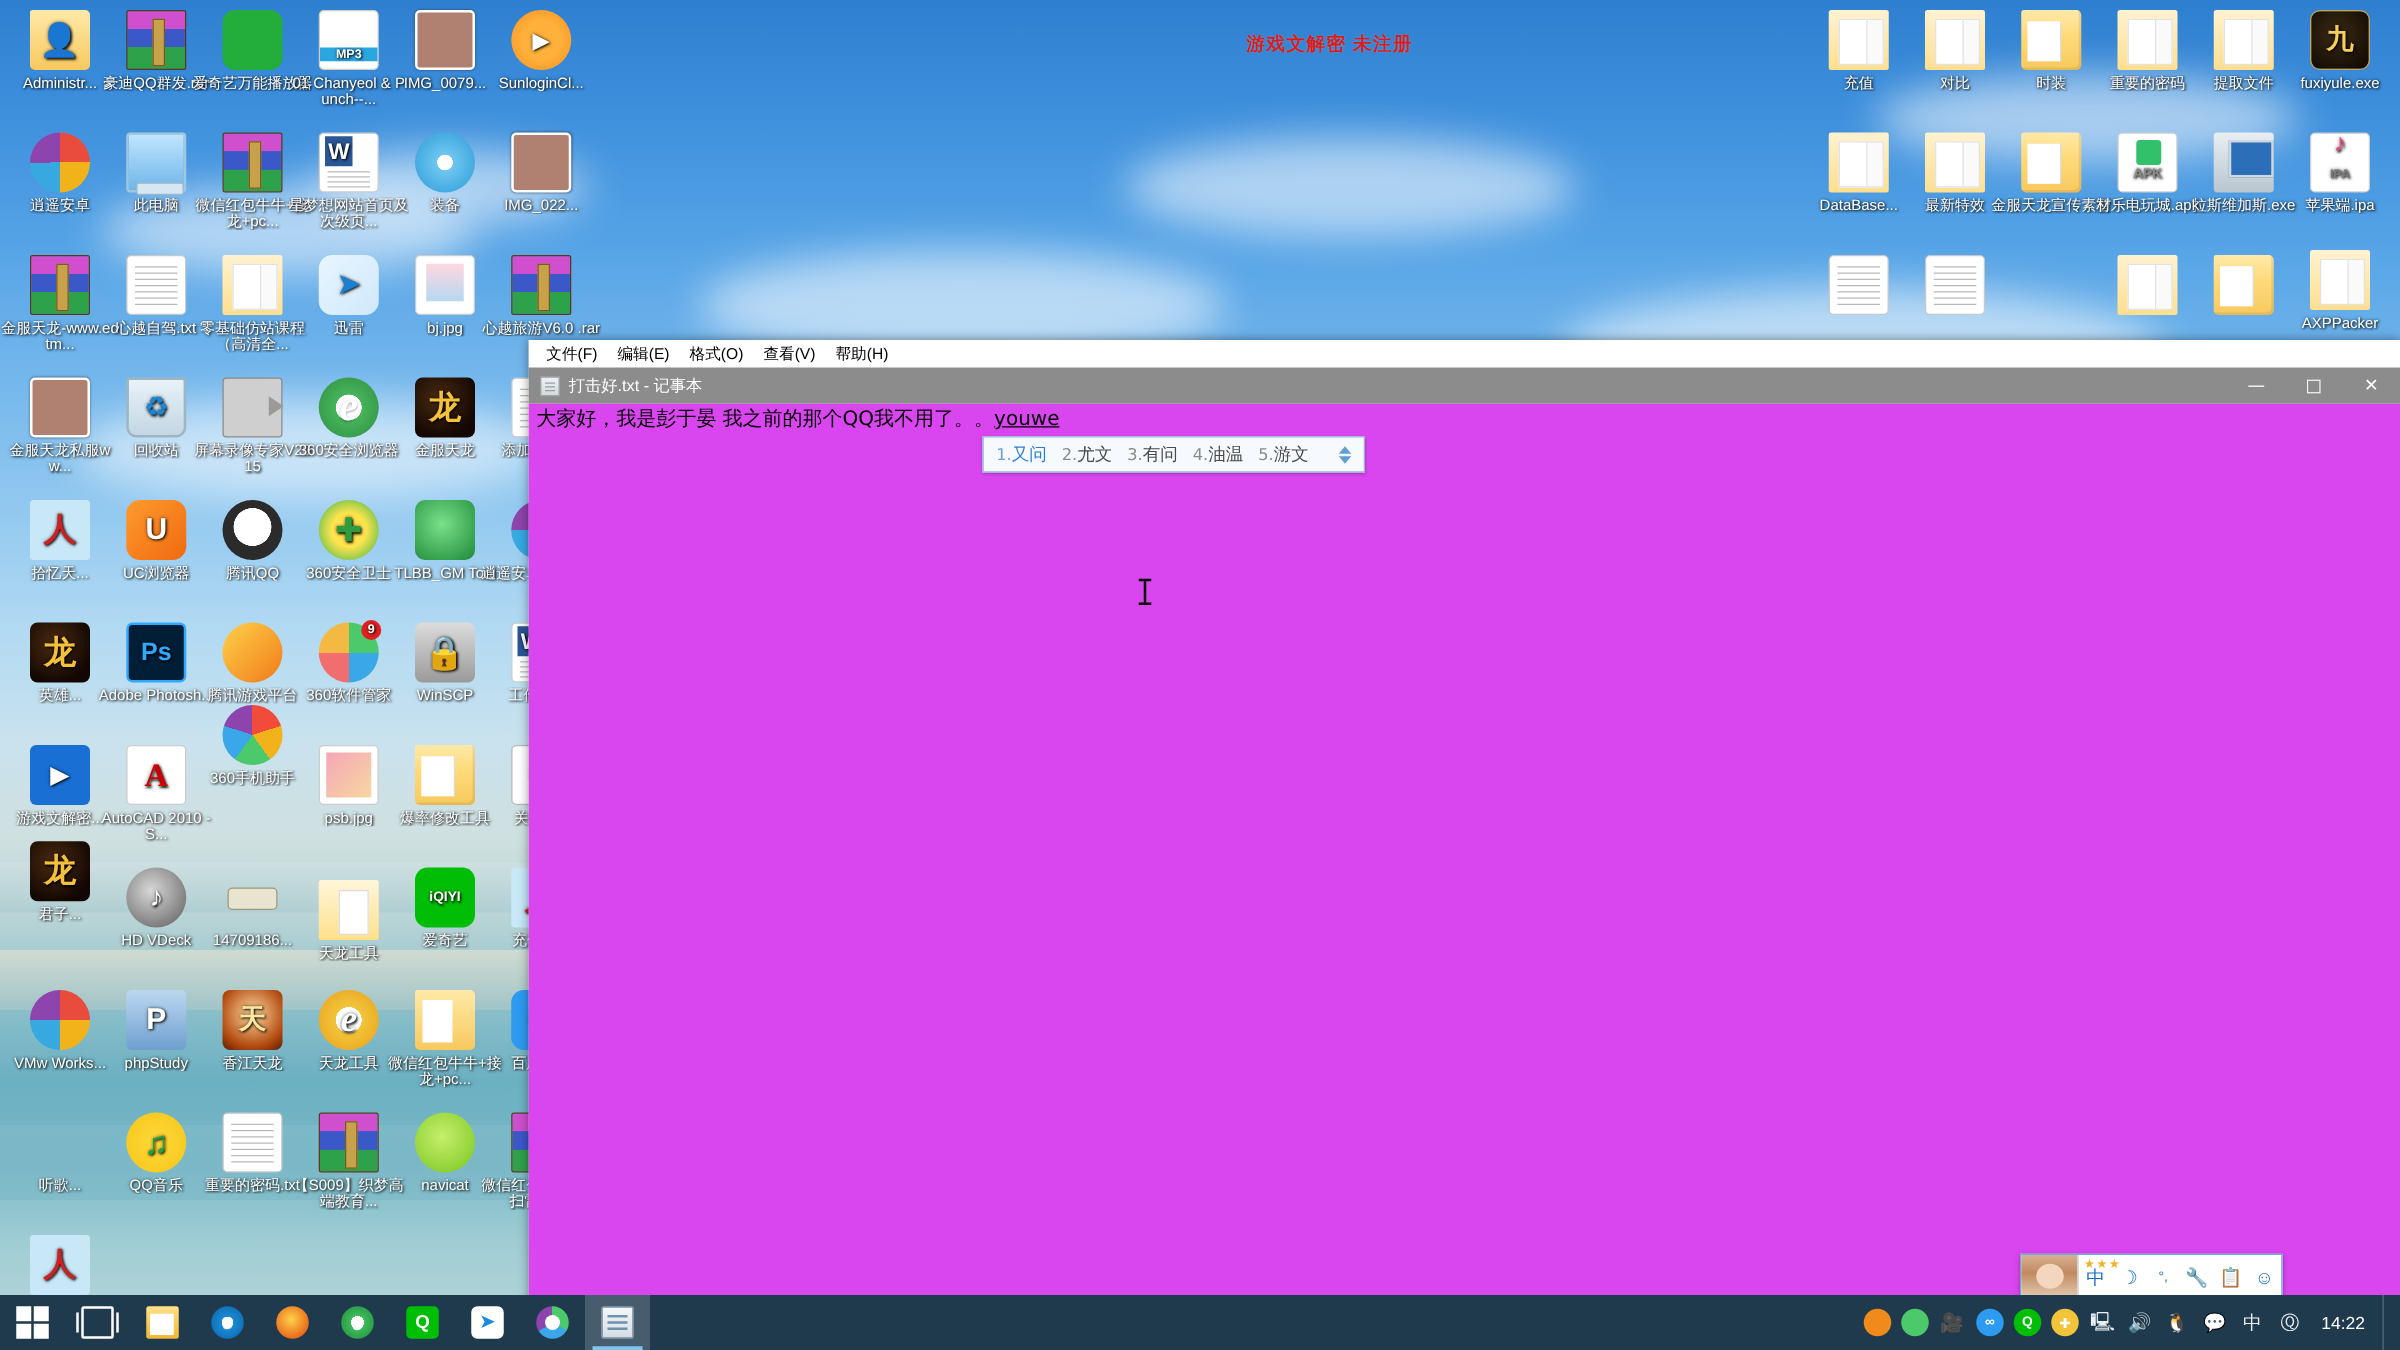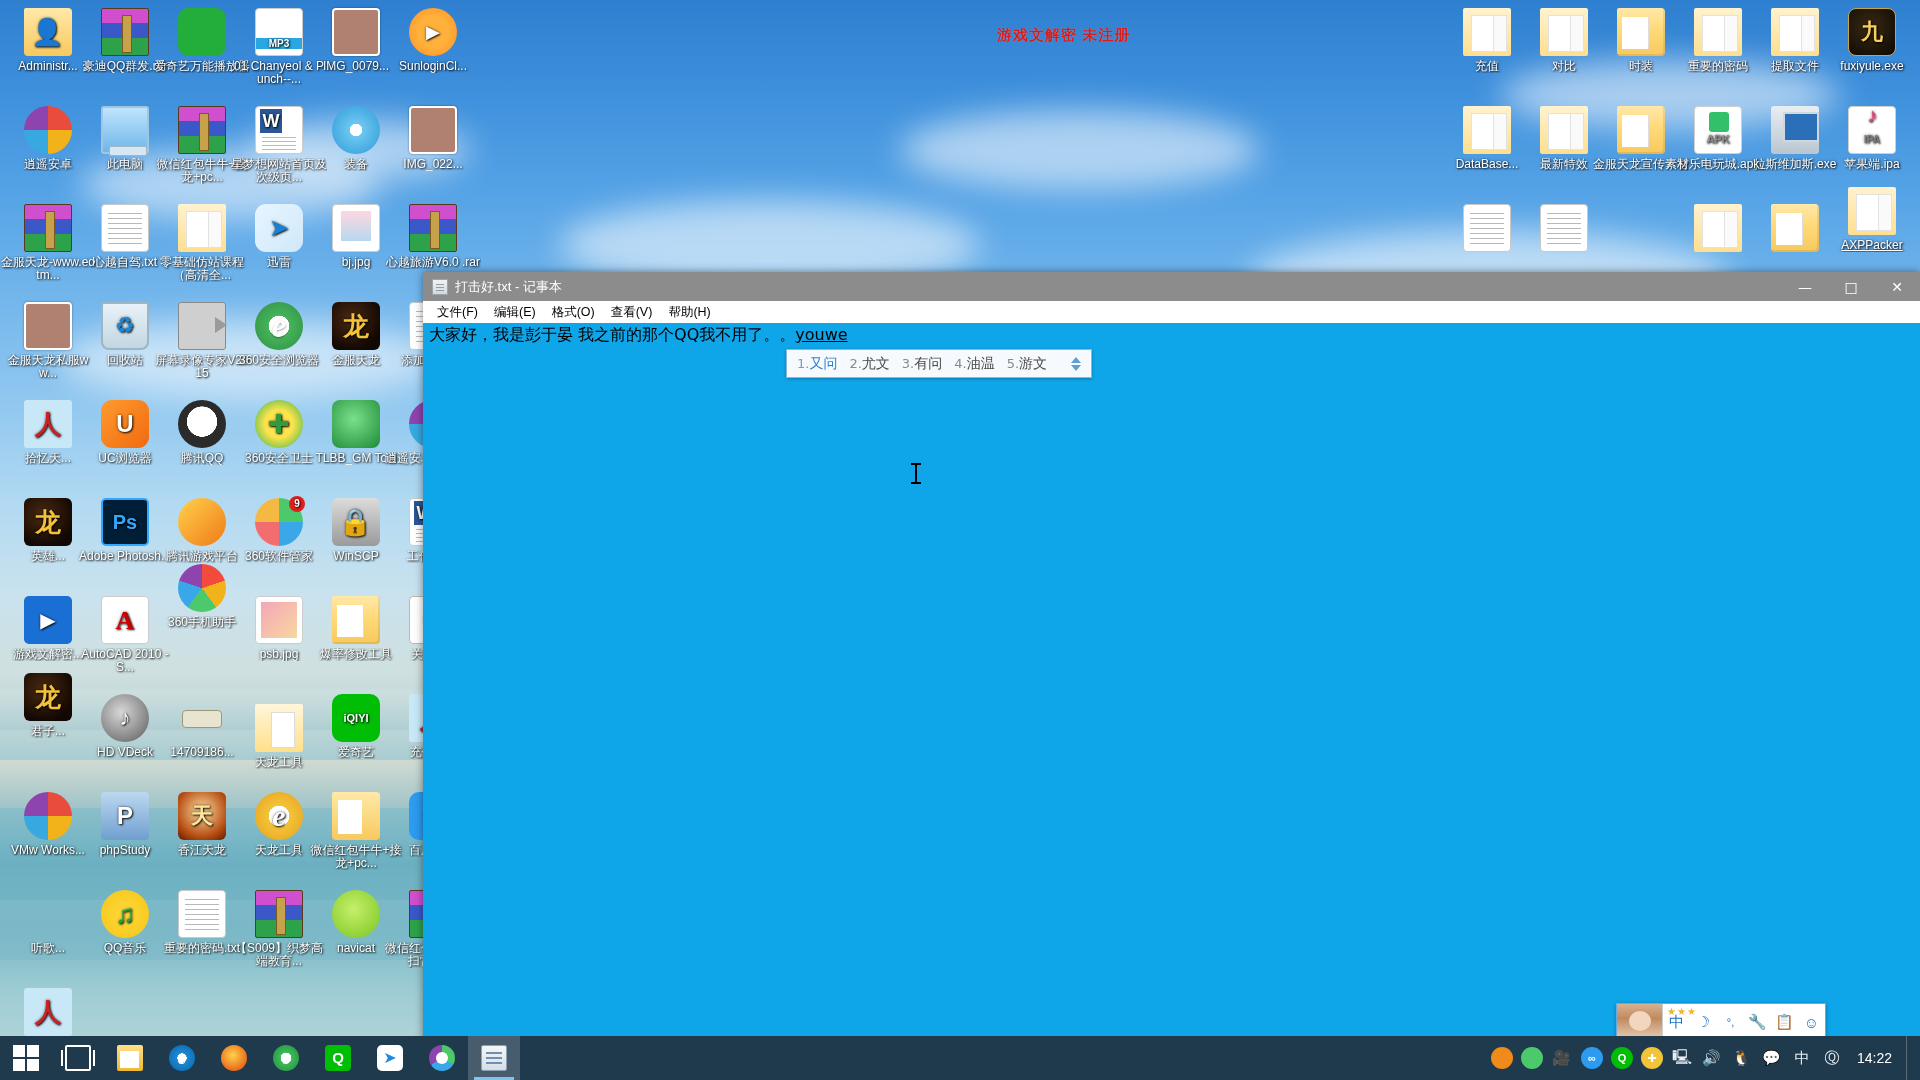--- a/index.html
+++ b/index.html
@@ -172,21 +172,21 @@
     width: 46px; height: 29px; display: flex; align-items: center; justify-content: center;
     color: #fff; font-size: 14px; font-family: "DejaVu Sans", sans-serif;
   }
   #notepad-menubar {
     height: 22px; background: #fff; display: flex; align-items: center;
     padding-left: 6px; font-size: 12.5px; color: #000;
   }
   .menu-item { padding: 2px 8px; white-space: nowrap; }
   #notepad-textarea {
     position: absolute; left: 0; right: 0; top: 51px; bottom: 0;
-    background: #0ea5e9; overflow: hidden; text-decoration: underline;
+    background: #d946ef; overflow: hidden; text-decoration: underline;
   }
   #notepad-text-line {
     position: absolute; left: 6px; top: 2px;
     font-family: "DejaVu Sans", sans-serif;
     font-size: 16px; color: #000; white-space: nowrap;
   }
   #ime-composition { text-decoration: underline; }
   #text-caret {
     position: absolute; left: 915px; top: 465px;
     width: 2px; height: 17px; background: #000;
@@ -611,21 +611,21 @@
       <span class="icon-label">金服天龙宣传素材</span>
     </div>
     <div class="icon-cell" style="top: 106px; right: 308px;">
       <div class="icon-art k-folder-open"></div>
       <span class="icon-label">最新特效</span>
     </div>
     <div class="icon-cell" style="top: 106px; right: 385px;">
       <div class="icon-art k-folder-open"></div>
       <span class="icon-label">DataBase...</span>
     </div>
-    <div class="icon-cell" style="top: 187px; right: 0px; text-decoration: underline;">
+    <div class="icon-cell" style="top: 200px; right: 0px;">
       <div class="icon-art k-folder-open"></div>
       <span class="icon-label">AXPPacker</span>
     </div>
     <div class="icon-cell" style="top: 204px; right: 77px;">
       <div class="icon-art k-folder"></div>
       <span class="icon-label"></span>
     </div>
     <div class="icon-cell" style="top: 204px; right: 154px;">
       <div class="icon-art k-folder-open"></div>
       <span class="icon-label"></span>
@@ -640,35 +640,35 @@
     </div>
     <div class="icon-cell" style="top: 204px; right: 385px;">
       <div class="icon-art k-doc"></div>
       <span class="icon-label"></span>
     </div>
   </div>
 
 <div id="right-edge-badge">61</div>
 
 <div id="notepad-window">
+  <div id="notepad-menubar">
+    <div class="menu-item">文件(F)</div>
+    <div class="menu-item">编辑(E)</div>
+    <div class="menu-item">格式(O)</div>
+    <div class="menu-item">查看(V)</div>
+    <div class="menu-item">帮助(H)</div>
+  </div>
   <div id="notepad-titlebar">
     <div id="notepad-title-icon"></div>
     <div id="notepad-title-text">打击好.txt - 记事本</div>
     <div style="margin-left:auto; display:flex;">
       <div class="win-ctl">—</div>
       <div class="win-ctl">□</div>
       <div class="win-ctl">✕</div>
     </div>
-  </div>
-  <div id="notepad-menubar">
-    <div class="menu-item">文件(F)</div>
-    <div class="menu-item">编辑(E)</div>
-    <div class="menu-item">格式(O)</div>
-    <div class="menu-item">查看(V)</div>
-    <div class="menu-item">帮助(H)</div>
   </div>
   <div id="notepad-textarea">
     <div id="notepad-text-line">
       <span>大家好，我是彭于晏  我之前的那个QQ我不用了。。</span><span id="ime-composition">youwe</span>
     </div>
   </div>
 </div>
 
 <div id="ime-candidate-window">
   <div class="cand selected"><span class="num">1.</span><span>又问</span></div>

